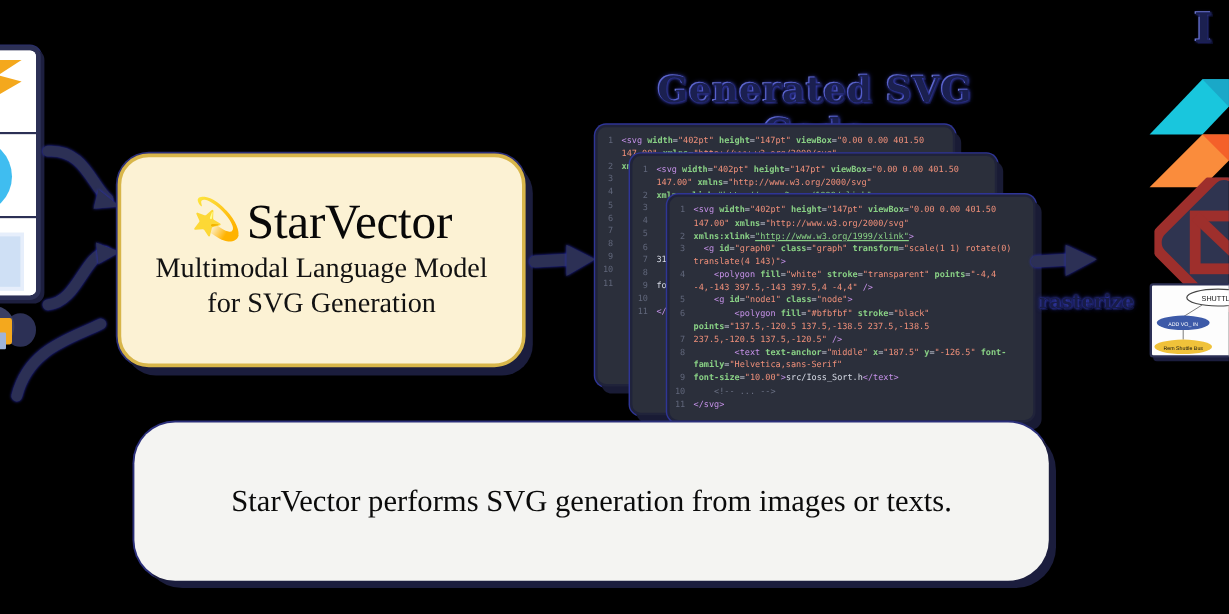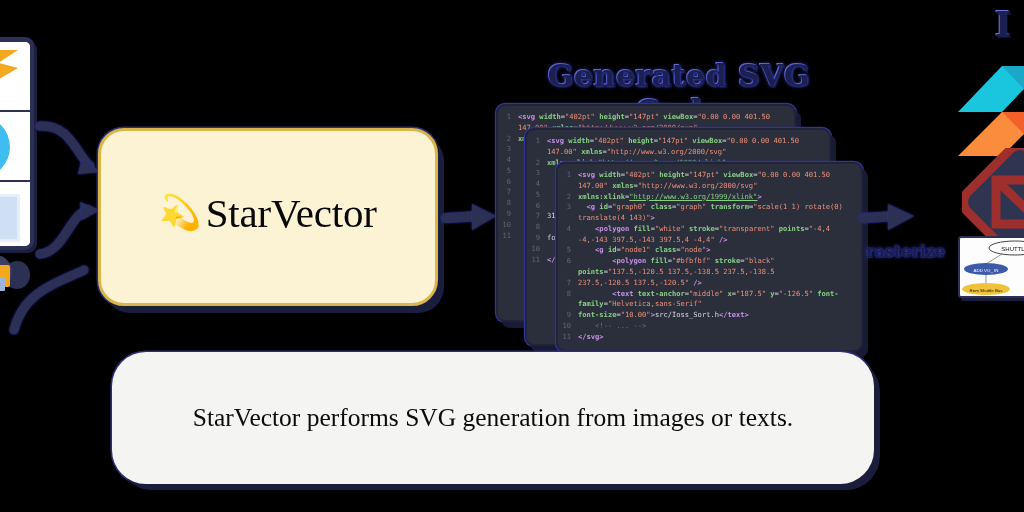--- a/index.html
+++ b/index.html
@@ -110,21 +110,21 @@
   }
   .code-panel.p1 { left: 496px; top: 104px; width: 300px; height: 218px; }
   .code-panel.p2 { left: 525px; top: 128px; width: 306px; height: 218px; }
   .code-panel.p3 { left: 556px; top: 162px; width: 307px; height: 190px; }
   .code-line { display: flex; align-items: flex-start; white-space: pre-wrap; }
   .ln {
     flex: 0 0 20px; text-align: right; padding-right: 7px;
     color: #60667a; user-select:none;
   }
   .ct { flex: 1 1 auto; word-break: break-word; color: #c9cfdb; }
-  .tag { color: #c792ea; font-weight: bold; }
+  .tag { color: #c792ea; }
   .att { color: #89d185; font-weight: bold; }
   .val { color: #f0907a; }
   .txt { color: #d7dbe6; }
   .cmt { color: #6b7184; }
   .url { color: #89d185; text-decoration: underline; }
 
   
   .rasterize {
     position:absolute; left: 866px; top: 242px;
     font-family: "DejaVu Serif", serif; font-weight:bold;
@@ -198,20 +198,22 @@
   </svg>
   <svg class="arrow-svg" style="left:10px; top:246px;" width="96" height="90" viewBox="0 0 96 90">
     <path d="M4 84 C 14 44, 50 36, 74 24" stroke="#2c3055" stroke-width="9" fill="none" stroke-linecap="round"></path>
   </svg>
 
   <div class="sv-card">
     <div class="sv-title-row">
       <span class="sv-star">💫</span>
       <span class="sv-title">StarVector</span>
     </div>
+    <div class="sv-sub">Multimodal Language Model</div>
+    <div class="sv-sub">for SVG Generation</div>
   </div>
 
   <svg class="arrow-svg" style="left:444px; top:196px;" width="58" height="46" viewBox="0 0 58 46">
     <path d="M2 22 L 36 20" stroke="#2c3055" stroke-width="10" fill="none" stroke-linecap="round"></path>
     <polygon points="28,8 52,20 28,34" fill="#2c3055"></polygon>
   </svg>
 
   <div class="code-heading">Generated SVG Code</div>
 
   <div class="code-panel p1">

